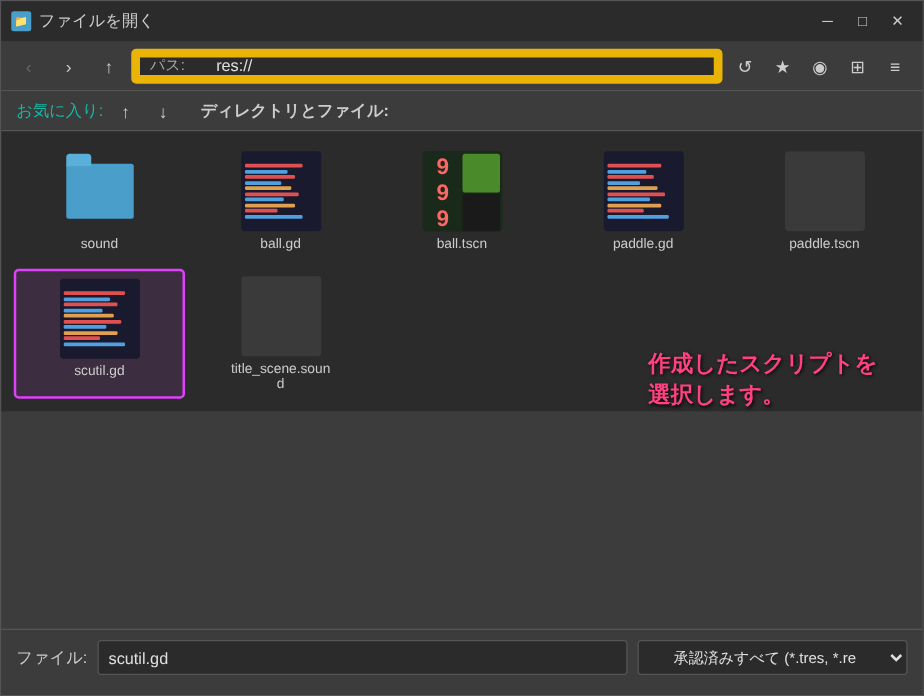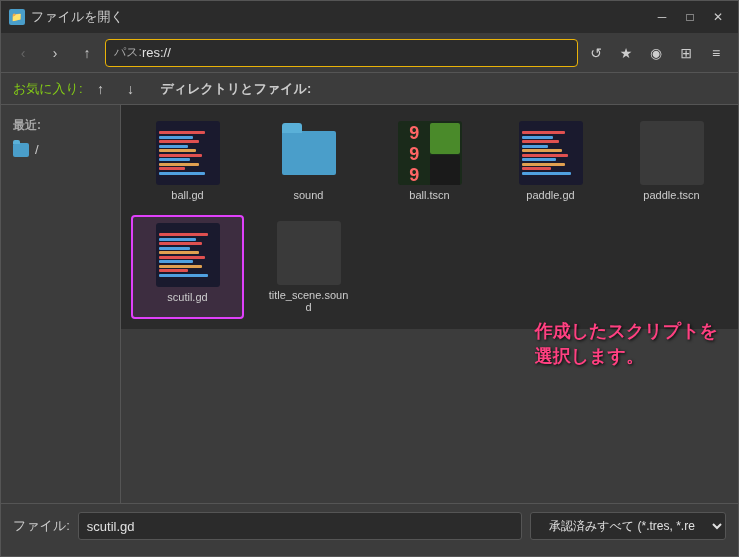--- a/index.html
+++ b/index.html
@@ -86,27 +86,27 @@
       justify-content: center;
       border-radius: 3px;
       font-size: 14px;
     }
     .nav-btn.disabled { color: #666; cursor: default; }
     .path-bar {
       display: flex;
       align-items: center;
       flex: 1;
       background: #2b2b2b;
-      border: 1px solid #eab308;
+      border: 7px solid #eab308;
       border-radius: 4px;
       height: 28px;
       padding: 0 8px;
       color: #e0e0e0;
       font-size: 13px;
-      gap: 0;
+      gap: 25px;
     }
     .path-label {
       color: #aaa;
       font-size: 12px;
     }
     .path-value {
       color: #e0e0e0;
       flex: 1;
     }
     .toolbar-right {
@@ -119,21 +119,21 @@
       height: 32px;
       display: flex;
       align-items: center;
       padding: 0 12px;
       gap: 6px;
       border-bottom: 1px solid #555;
       flex-shrink: 0;
       color: #ccc;
       font-size: 13px;
     }
-    .favorites-label { color: #84cc16; }
+    .favorites-label { color: #14b8a6; }
     .fav-btn {
       background: none;
       border: none;
       color: #ccc;
       cursor: pointer;
       width: 24px;
       height: 24px;
       display: flex;
       align-items: center;
       justify-content: center;
@@ -310,21 +310,21 @@
       border-radius: 3px;
       padding: 4px 8px;
       color: #e0e0e0;
       font-size: 13px;
       height: 28px;
     }
     .filter-select {
       background: #2b2b2b;
       border: 1px solid #555;
       border-radius: 3px;
-      padding: 4px 14px;
+      padding: 4px 24px;
       color: #e0e0e0;
       font-size: 12px;
       height: 28px;
       min-width: 160px;
     }
     .button-row {
       display: flex;
       gap: 8px;
       justify-content: center;
     }
@@ -349,26 +349,25 @@
       min-width: 100px;
     }
 
     .file-area-wrapper {
       flex: 1;
       position: relative;
       overflow: hidden;
     }
     .annotation-overlay {
       position: absolute;
-      right: 20px;
+      right: 36px;
       top: 50%;
       transform: translateY(-50%);
       pointer-events: none;
       z-index: 20;
-      margin-top: 40px;
     }
     .annotation-text-block {
       color: #ff4081;
       font-size: 18px;
       font-weight: bold;
       line-height: 1.4;
       text-shadow: 1px 1px 3px rgba(0,0,0,0.9);
       text-align: left;
     }
   </style>
@@ -408,56 +407,49 @@
 
   <div class="favorites-bar">
     <span class="favorites-label">お気に入り:</span>
     <button class="fav-btn">↑</button>
     <button class="fav-btn">↓</button>
     <span class="dir-label">ディレクトリとファイル:</span>
   </div>
 
   <div class="main-area">
 
-    <div class="sidebar">
-      <div class="sidebar-section-label">最近:</div>
-      <div class="sidebar-item">
-        <div class="folder-icon"></div>
-        <span>/</span>
-      </div>
-    </div>
 
     <div class="file-area-wrapper">
       <div class="file-area">
         <div class="file-grid">
+
+          <div class="file-item">
+            <div class="file-icon">
+              <div class="folder-thumb"></div>
+            </div>
+            <span class="file-label">sound</span>
+          </div>
 
           <div class="file-item">
             <div class="file-icon" style="background:#1a1a2e; border-radius:3px; padding:3px; flex-direction:column; gap:1.5px; display:flex; align-items:flex-start;">
               <div class="gd-line" style="width:80%;background:#e05050;"></div>
               <div class="gd-line" style="width:60%;background:#50a0e0;"></div>
               <div class="gd-line" style="width:70%;background:#e05050;"></div>
               <div class="gd-line" style="width:50%;background:#50a0e0;"></div>
               <div class="gd-line" style="width:65%;background:#e0a050;"></div>
               <div class="gd-line" style="width:75%;background:#e05050;"></div>
               <div class="gd-line" style="width:55%;background:#50a0e0;"></div>
               <div class="gd-line" style="width:70%;background:#e0a050;"></div>
               <div class="gd-line" style="width:45%;background:#e05050;"></div>
               <div class="gd-line" style="width:80%;background:#50a0e0;"></div>
             </div>
             <span class="file-label">ball.gd</span>
           </div>
 
           <div class="file-item">
-            <div class="file-icon">
-              <div class="folder-thumb"></div>
-            </div>
-            <span class="file-label">sound</span>
-          </div>
-
-          <div class="file-item">
             <div class="file-icon ball-tscn" style="border-radius:3px; overflow:hidden; position:relative;">
               <div style="position:absolute;top:0;left:0;right:0;bottom:0;display:grid;grid-template-columns:1fr 1fr;gap:1px;padding:2px;">
                 <div class="tile tile-num" style="grid-column:1;grid-row:1;background:#1a2a1a;color:#ff6666;font-size:18px;font-weight:bold;display:flex;align-items:center;justify-content:center;">9<br>9<br>9</div>
                 <div style="display:flex;flex-direction:column;gap:1px;">
                   <div class="tile tile-green" style="flex:1;"></div>
                   <div class="tile tile-dark" style="flex:1;"></div>
                 </div>
               </div>
             </div>
             <span class="file-label">ball.tscn</span>

